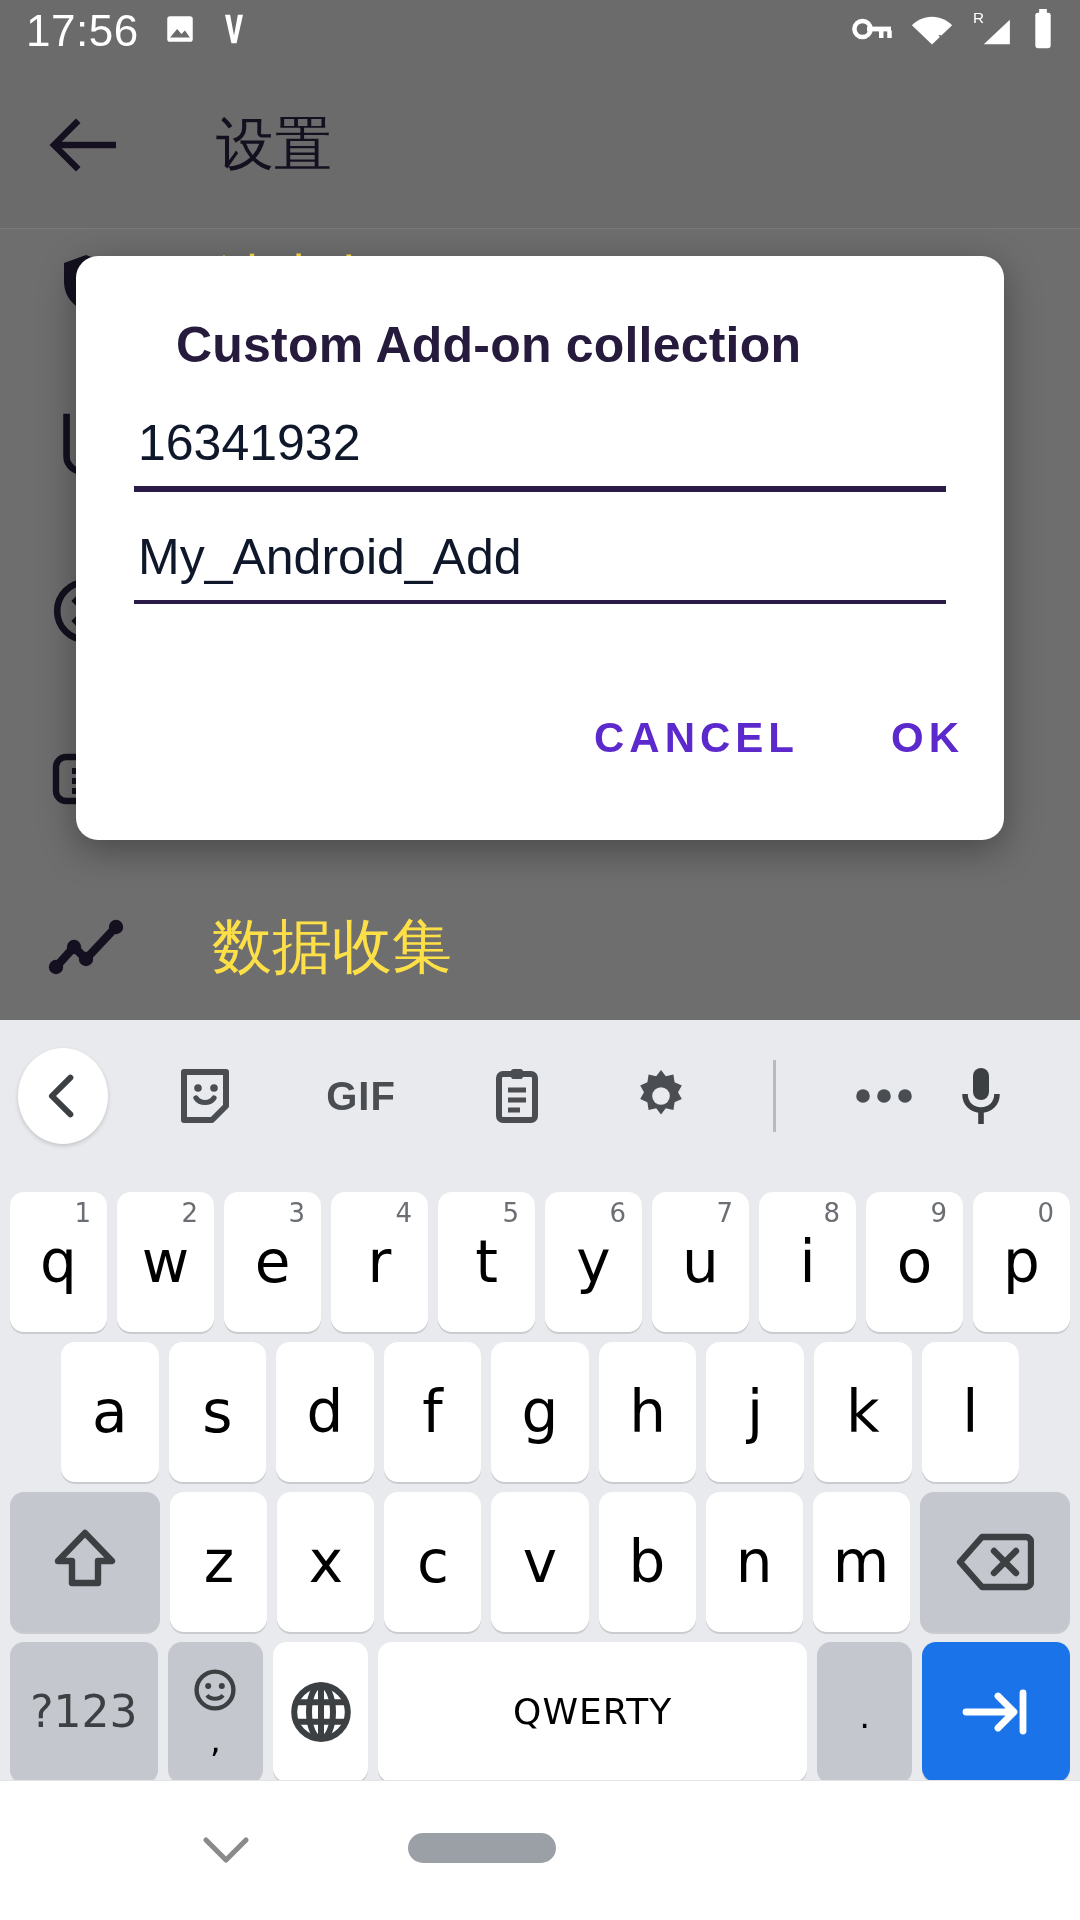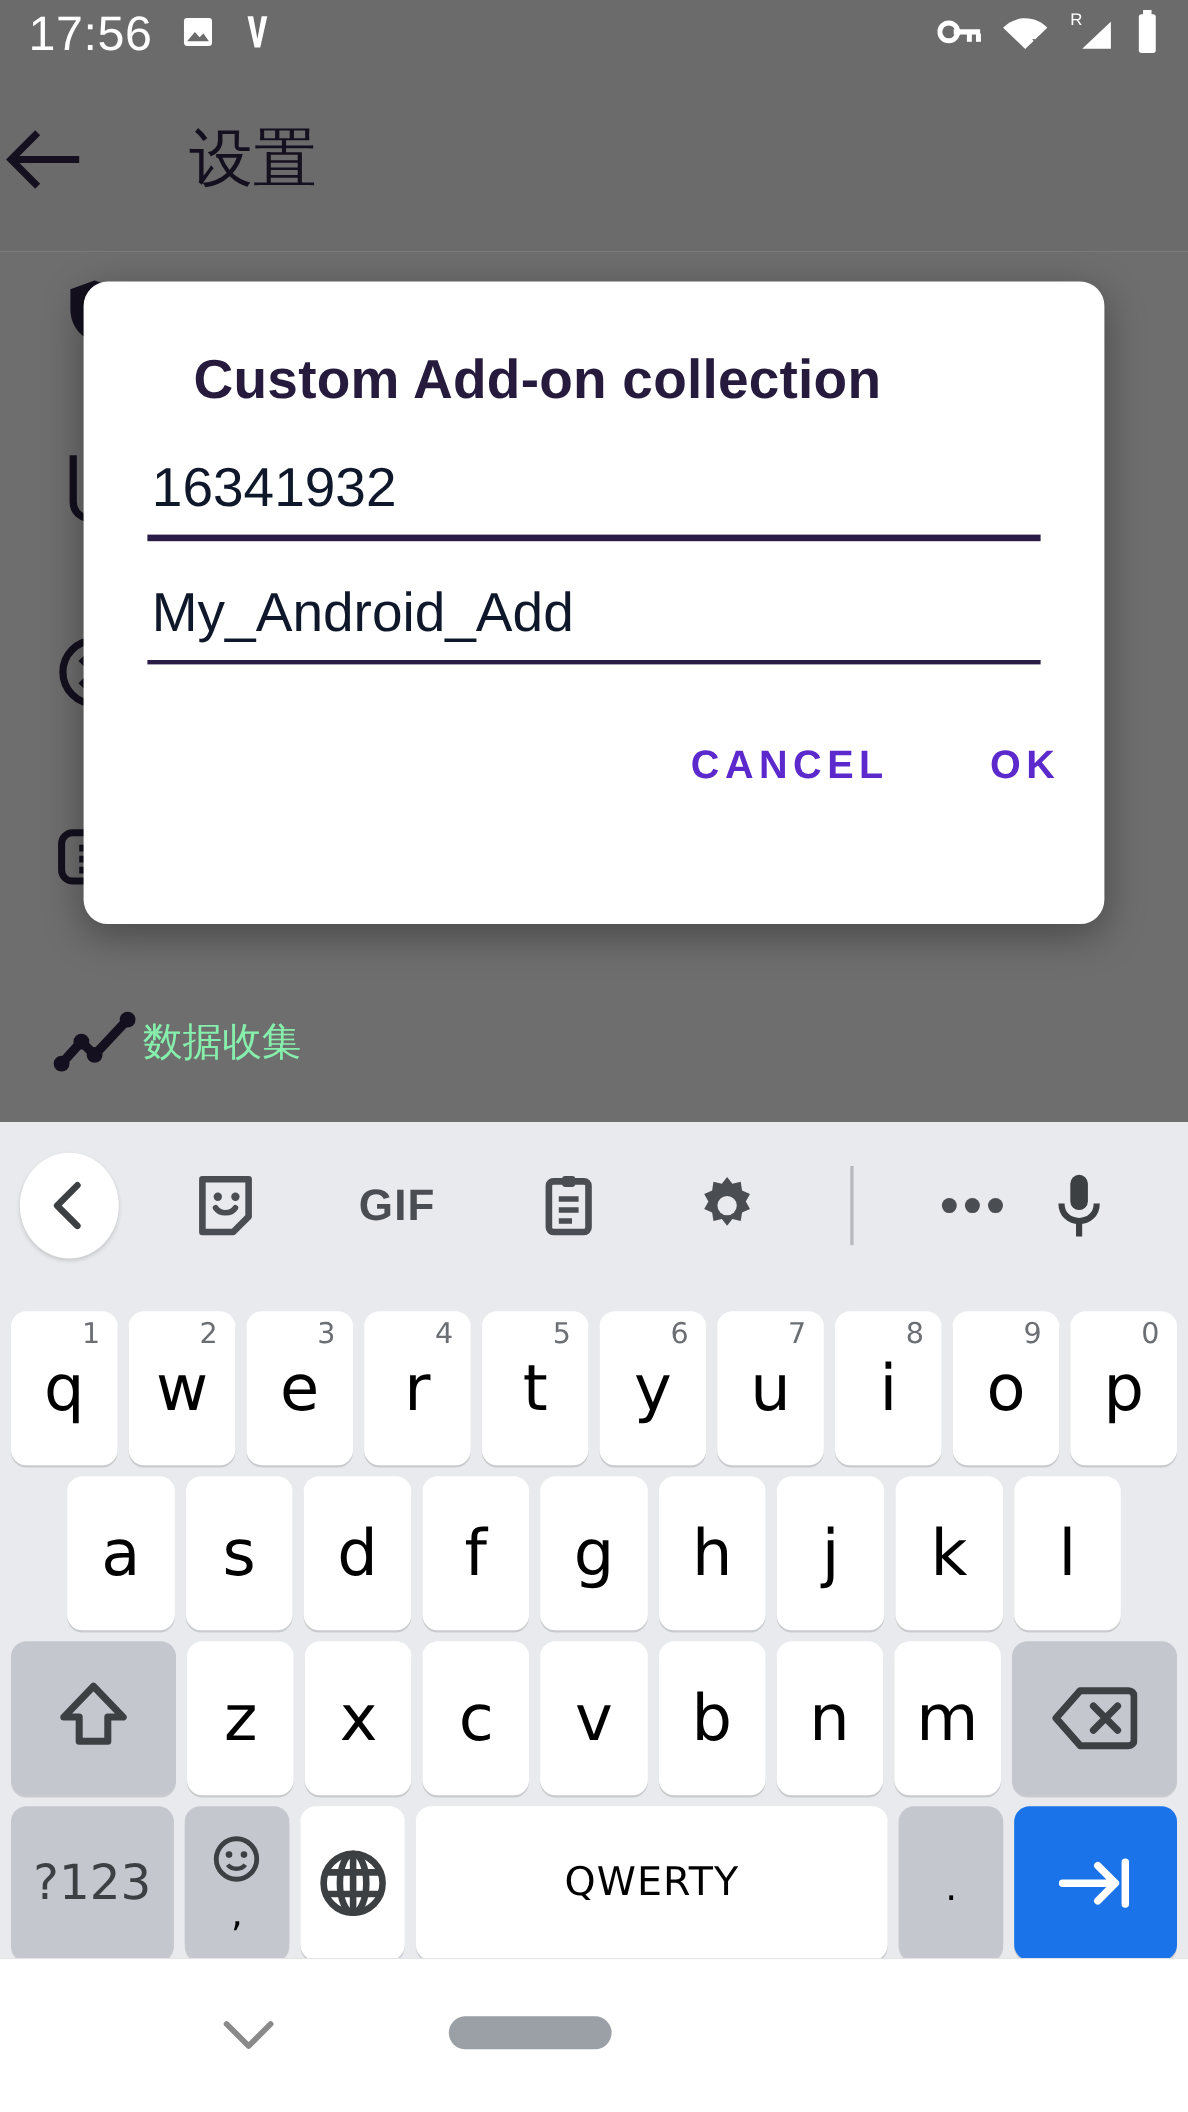--- a/index.html
+++ b/index.html
@@ -24,40 +24,40 @@
   }
   #statusbar .clock{
     font-size:44px; letter-spacing:.5px; font-weight:400; color:#fff;
   }
   .sb-left-icons{ display:flex; align-items:center; gap:22px; margin-left:24px; }
   .sb-right{ margin-left:auto; display:flex; align-items:center; gap:16px; }
   .sb-ico{ display:block; }
 
   #appbar{
     position:absolute; left:0; top:62px; width:1080px; height:166px;
-    display:flex; align-items:center; 
+    display:flex; align-items:center; padding-left:44px;
     background:#6b6b6b;
   }
   #appbar .back{ width:80px; height:80px; display:flex; align-items:center; justify-content:center; }
   #appbar .title{
     font-size:58px; color:#14101f; margin-left:92px; font-weight:400;
     font-family:"DejaVu Sans", sans-serif;
   }
   #settings-list{
     position:absolute; left:0; top:228px; width:1080px; bottom:0;
     background:#6e6e6e;
     border-top:1px solid #7a7a7a;
   }
   .srow{
     position:absolute; left:0; width:1080px; height:168px;
     display:flex; align-items:center;
   }
   .srow .ic{ width:88px; margin-left:42px; display:flex; align-items:center; justify-content:center; }
   .srow .lbl{
-    font-size:36px; color:#86efac; 
+    font-size:60px; color:#fde047; margin-left:82px;
     font-family:"DejaVu Sans", sans-serif;
   }
 
   
   #dialog{
     position:absolute;
     left:76px; top:256px; width:928px; height:584px;
     background:#ffffff;
     border-radius:22px;
     box-shadow:0 10px 36px rgba(0,0,0,.35);
@@ -80,24 +80,24 @@
   }
   .field .underline{ width:100%; background:#2a1c46; }
   #field-1 .underline{ height:6px; }
   #field-2 .underline{ height:4px; }
 
   #dlg-actions{
     position:absolute; right:36px; top:412px;
     display:flex; align-items:center; gap:84px;
   }
   .dlg-btn{
-    font-size:36px; font-weight:bold; letter-spacing:5px;
+    font-size:42px; font-weight:bold; letter-spacing:5px;
     color:#5c29cc; background:none; border:none;
     font-family:"Liberation Sans", sans-serif;
-    cursor:pointer; padding:6px 4px;
+    cursor:pointer; padding:6px 4px;margin-top:40px;
   }
 
   
   #keyboard{
     position:absolute; left:0; top:1020px; width:1080px; height:760px;
     background:#e8eaed;
   }
   #kb-toolbar{
     position:absolute; left:0; top:0; width:1080px; height:152px;
     display:flex; align-items:center;

